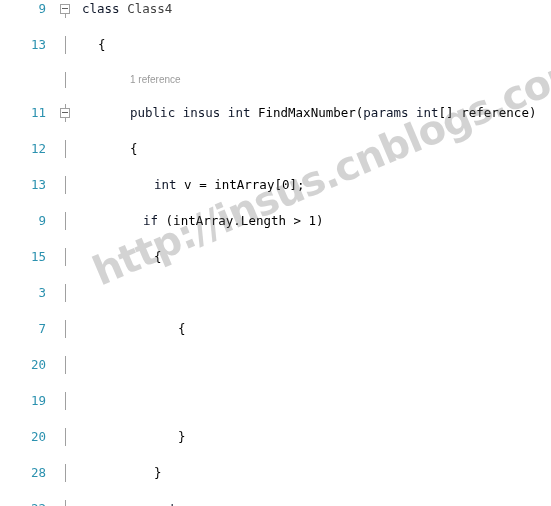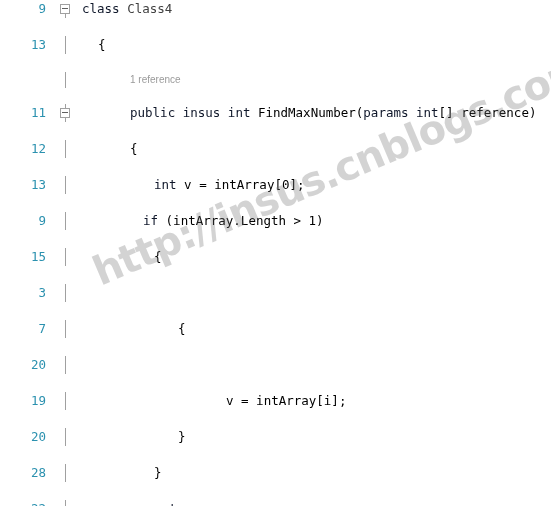--- a/index.html
+++ b/index.html
@@ -214,21 +214,20 @@
     <span class="foldcell">
       <span class="foldline"></span>
     </span>
   </div>
 
   <div class="row" style="top:196px">
     <span class="lineno">19</span>
     <span class="foldcell">
       <span class="foldline"></span>
     </span>
-    <span class="code" style="left:226px">v = intArray[i];</span>
   </div>
 
   <div class="row" style="top:214px">
     <span class="lineno">20</span>
     <span class="foldcell">
       <span class="foldline"></span>
     </span>
     <span class="code" style="left:178px">}</span>
   </div>
 

